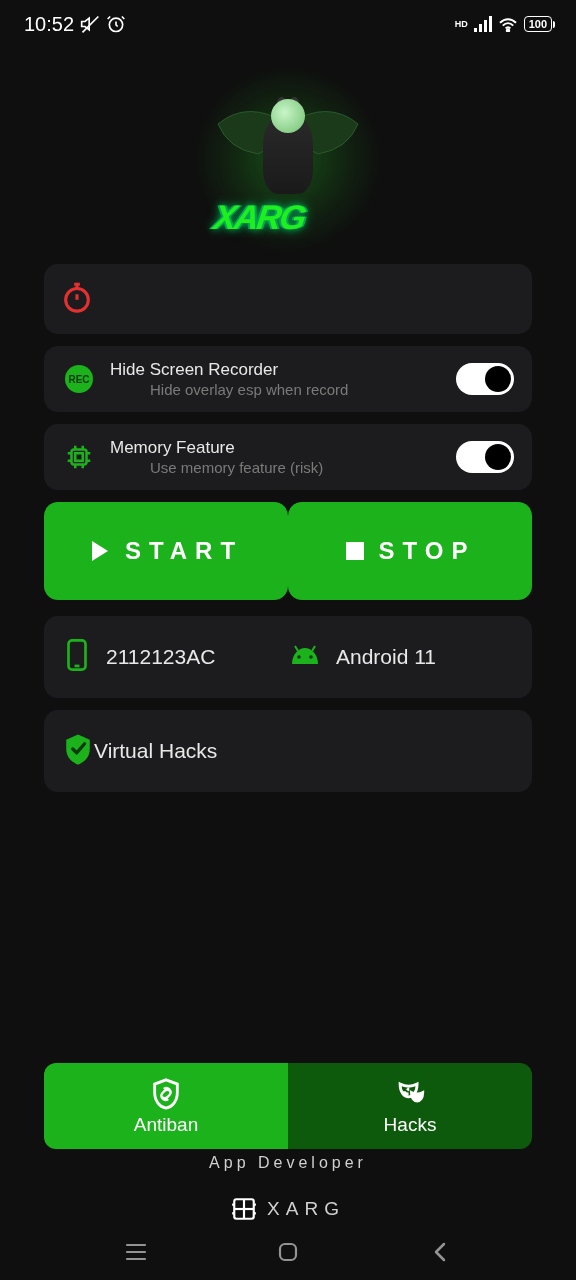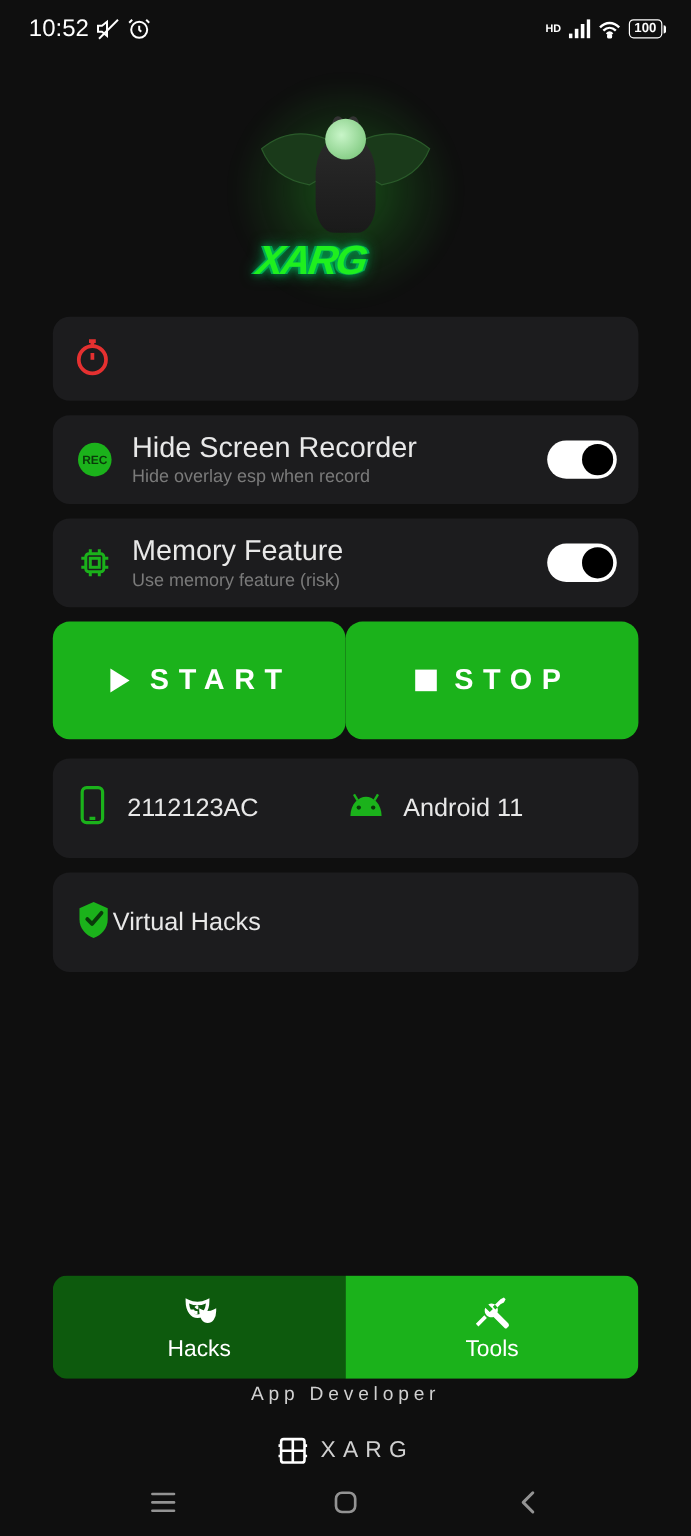--- a/index.html
+++ b/index.html
@@ -20,22 +20,22 @@
 .logo-text-brand { position: absolute; bottom: -18px; left: -14px; font-size: 34px; font-weight: 900; font-style: italic; color: #1fef1f; text-shadow: 0 0 6px #0a5, 0 0 12px #0a5, -2px 0 #0a5, 2px 0 #0a5; letter-spacing: -2px; transform: skewX(-8deg); }
 
 .content { padding: 0 44px; }
 
 .card { background: #1c1c1e; border-radius: 14px; margin-bottom: 12px; }
 .timer-card { height: 70px; display: flex; align-items: center; padding: 0 16px; }
 
 .toggle-card { display: flex; align-items: center; padding: 14px 18px; gap: 14px; }
 .toggle-icon { width: 34px; height: 34px; flex-shrink: 0; display: flex; align-items: center; justify-content: center; }
 .toggle-info { flex: 1; }
-.toggle-title { font-size: 24px; font-weight: 500; color: #e8e8e8; }
-.toggle-sub { font-size: 15px; color: #7a7a7a; margin-top: 1px; }
+.toggle-title { font-size: 17px; font-weight: 500; color: #e8e8e8; }
+.toggle-sub { font-size: 15px; color: #7a7a7a; margin-top: 1px; margin-left: 40px; }
 .switch { width: 58px; height: 32px; background: #fff; border-radius: 16px; position: relative; flex-shrink: 0; cursor: pointer; }
 .switch-knob { position: absolute; width: 26px; height: 26px; background: #000; border-radius: 50%; top: 3px; right: 3px; }
 
 .button-row { display: flex; margin-bottom: 16px; }
 .action-btn { flex: 1; height: 98px; background: #1bb21b; border-radius: 14px; display: flex; align-items: center; justify-content: center; gap: 14px; color: #fff; font-size: 24px; font-weight: 600; letter-spacing: 8px; cursor: pointer; border: none; }
 
 .info-card { display: flex; align-items: center; padding: 22px 18px; }
 .info-half { display: flex; align-items: center; gap: 14px; flex: 1; }
 .info-text { font-size: 21px; font-weight: 500; color: #e8e8e8; }
 
@@ -198,33 +198,34 @@
           <path d="M12 2 L21 6 V13 C21 19 17 23 12 25 C7 23 3 19 3 13 V6 Z" fill="#1bb21b"></path>
           <path d="M8 13 L11 16 L17 9" stroke="#0a3a0a" stroke-width="2.5" fill="none" stroke-linecap="round" stroke-linejoin="round"></path>
         </svg>
     </span>
     <span class="info-text">Virtual Hacks</span>
   </div>
 
 </div>
 
 <div class="bottom-nav">
+  <div class="nav-item active">
+    <svg width="34" height="34" viewBox="0 0 24 24" fill="none" stroke="#fff" stroke-width="2">
+        <path d="M12 2 L20 5 V11 C20 17 16.5 21 12 22 C7.5 21 4 17 4 11 V5 Z"></path>
+        <path d="M9 14a3 3 0 0 0 4.2 0l1.4-1.4a3 3 0 0 0-4.2-4.2M15 10a3 3 0 0 0-4.2 0l-1.4 1.4a3 3 0 0 0 4.2 4.2" stroke-width="1.6"></path>
+      </svg>
+    <span>Antiban</span>
+  </div>
   <div class="nav-item dark">
     <svg width="34" height="34" viewBox="0 0 24 24" fill="none" stroke="#fff" stroke-width="2">
         <path d="M5 5c0 6 3 9 6 9s6-3 6-9c-4 2-8 2-12 0z"></path>
         <path d="M10 8c.5.7 1 1 1.5 1M8 10c0 1 1 2 3 2"></path>
         <path d="M13 11c0 4 2 6 4 6s4-2 4-6c-3 1.5-5 1.5-8 0z" fill="#fff"></path>
       </svg>
     <span>Hacks</span>
-  </div>
-  <div class="nav-item active">
-    <svg width="34" height="34" viewBox="0 0 24 24" fill="#fff">
-        <path d="M21.7 18.3l-6.5-6.5c.5-1.3.3-2.9-.8-4a4 4 0 0 0-4.6-.7l2.7 2.7-1.8 1.8L8 9c-.6 1.6-.3 3.4.9 4.6 1.1 1.1 2.7 1.3 4 .8l6.5 6.5c.4.4 1 .4 1.4 0l.9-.9c.4-.4.4-1 0-1.4zM4 20l5-5-1.5-1.5-5 5L4 20zM17 4l2-1 1 1-1 2-2 1-3 3-1.5-1.5 3-3z"></path>
-      </svg>
-    <span>Tools</span>
   </div>
 </div>
 
 <div class="footer">
   <div class="footer-label">App Developer</div>
   <div class="footer-brand">
     <svg width="26" height="26" viewBox="0 0 24 24" fill="none" stroke="#fff" stroke-width="2">
         <rect x="3" y="3" width="18" height="18" rx="2"></rect>
         <line x1="12" y1="3" x2="12" y2="21"></line>
         <line x1="3" y1="12" x2="21" y2="12"></line>

